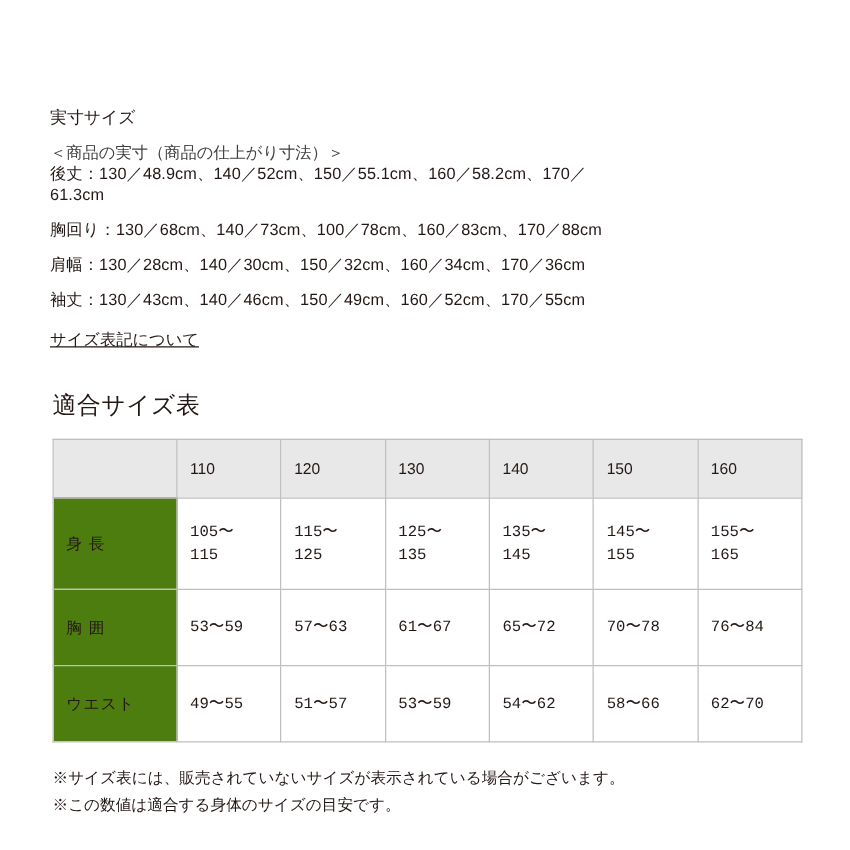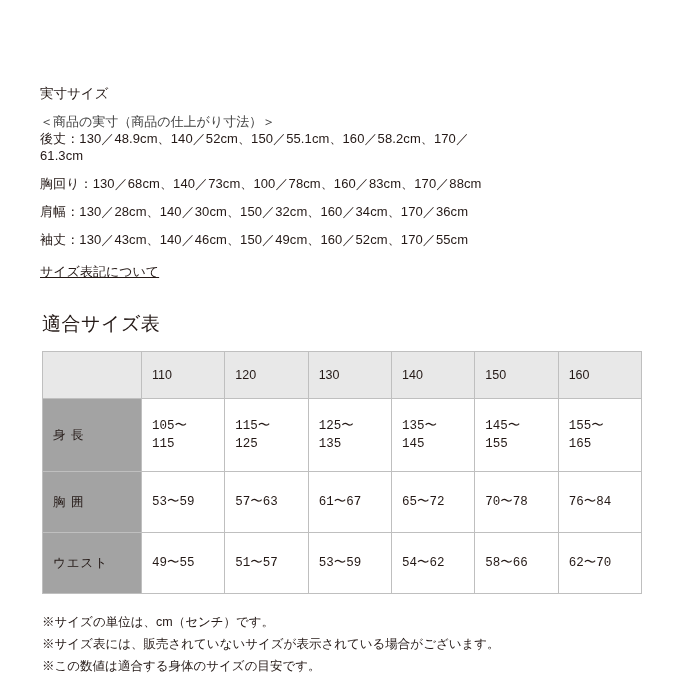--- a/index.html
+++ b/index.html
@@ -82,21 +82,21 @@
   table.size-table thead th {
     background: #e8e8e8;
     height: 34px;
     padding-top: 6px;
     padding-bottom: 6px;
   }
   table.size-table thead th.corner {
     width: 78px;
   }
   table.size-table tbody th.rowhead {
-    background: #a3a3a3;
+    background: #4d7c0f;
     width: 78px;
     letter-spacing: 1px;
   }
   tr.tall td, tr.tall th {
     height: 56px;
   }
   tr.mid td, tr.mid th {
     height: 44px;
   }
   .cellwrap {
@@ -205,18 +205,17 @@
             <span class="cellwrap">58〜66</span>
           </td>
         <td>
             <span class="cellwrap">62〜70</span>
           </td>
       </tr>
     </tbody>
   </table>
 
   <div class="footnotes">
-    <p class="footnote">※サイズの単位は、cm（センチ）です。</p>
     <p class="footnote">※サイズ表には、販売されていないサイズが表示されている場合がございます。</p>
     <p class="footnote">※この数値は適合する身体のサイズの目安です。</p>
   </div>
 
 </div>
 
 </body></html>

